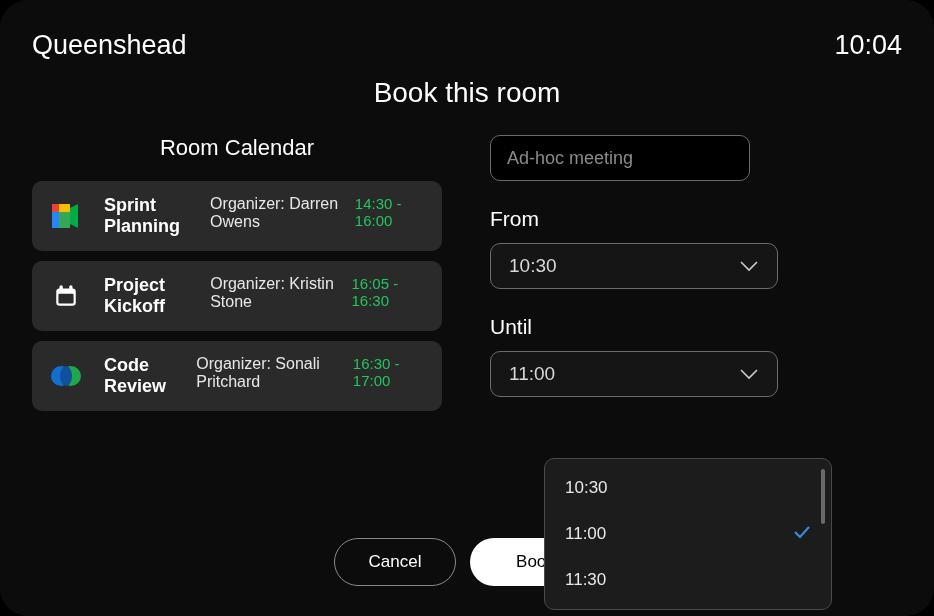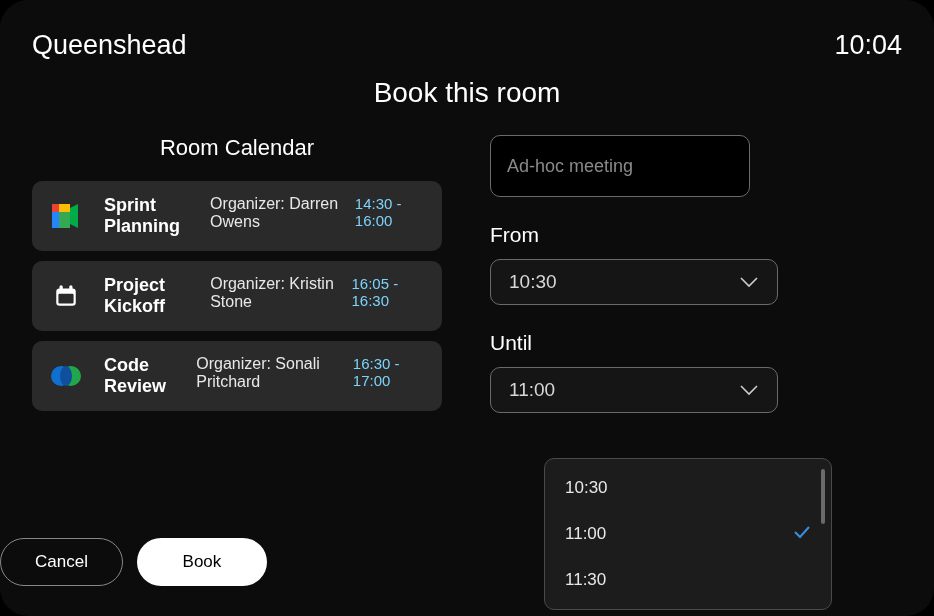--- a/index.html
+++ b/index.html
@@ -12,33 +12,33 @@
   .content { display: flex; gap: 48px; margin-top: 26px; }
   .left { flex: 0 0 410px; }
   .right { flex: 1; padding-right: 70px; }
   .section-heading { font-size: 22px; font-weight: 400; text-align: center; margin-bottom: 20px; }
   .event-list { display: flex; flex-direction: column; gap: 10px; }
   .event-card { background: #2a2a2a; border-radius: 10px; padding: 14px 18px; display: flex; align-items: center; gap: 22px; }
   .event-icon { width: 32px; height: 32px; display: flex; align-items: center; justify-content: center; flex-shrink: 0; }
   .event-body { display: flex; flex-direction: row; gap: 2px; }
   .event-title { font-size: 18px; font-weight: 600; }
   .event-org { font-size: 16px; font-weight: 400; color: #e8e8e8; }
-  .event-time { font-size: 15px; color: #7dd3fc; }
+  .event-time { font-size: 15px; color: #22c55e; }
   .field-label { font-size: 21px; font-weight: 400; margin-bottom: 12px; }
-  .text-input { width: 260px; height: 62px; background: #000; border: 1px solid #6a6a6a; border-radius: 10px; color: #fff; font-size: 18px; padding: 0 16px; }
+  .text-input { width: 260px; height: 46px; background: #000; border: 1px solid #6a6a6a; border-radius: 10px; color: #fff; font-size: 18px; padding: 0 16px; }
   .text-input::placeholder { color: #8a8a8a; }
   .block { margin-bottom: 26px; }
   .select-box { position: relative; width: 288px; height: 46px; background: #151515; border: 1px solid #6a6a6a; border-radius: 10px; display: flex; align-items: center; justify-content: space-between; padding: 0 18px; cursor: pointer; }
   .select-value { font-size: 19px; color: #d8d8d8; }
   .chevron { width: 20px; height: 20px; display: flex; align-items: center; justify-content: center; }
   .dropdown-panel { position: absolute; top: 458px; left: 544px; width: 288px; background: #1c1c1c; border: 1px solid #4a4a4a; border-radius: 10px; padding: 6px 0; z-index: 20; }
   .dropdown-panel::after { content: ""; position: absolute; right: 6px; top: 10px; width: 4px; height: 55px; background: #6a6a6a; border-radius: 2px; }
   .dropdown-item { padding: 13px 20px; font-size: 17px; color: #e8e8e8; display: flex; justify-content: space-between; align-items: center; cursor: pointer; }
   .check { color: #3a8de0; }
-  .button-row { position: absolute; bottom: 30px; left: 0; right: 0; display: flex; gap: 14px; }
+  .button-row { position: absolute; bottom: 30px; left: 0; right: 0; display: flex; justify-content: center; gap: 14px; }
   .btn { height: 48px; border-radius: 28px; font-size: 17px; font-weight: 500; padding: 0 34px; cursor: pointer; border: none; }
   .btn-cancel { background: transparent; color: #fff; border: 1.5px solid #888; }
   .btn-book { background: #fff; color: #000; min-width: 130px; }
 </style>
 </head>
 <body>
 <div class="screen">
 
   <div class="topbar">
     <div class="room-name">Queenshead</div>

